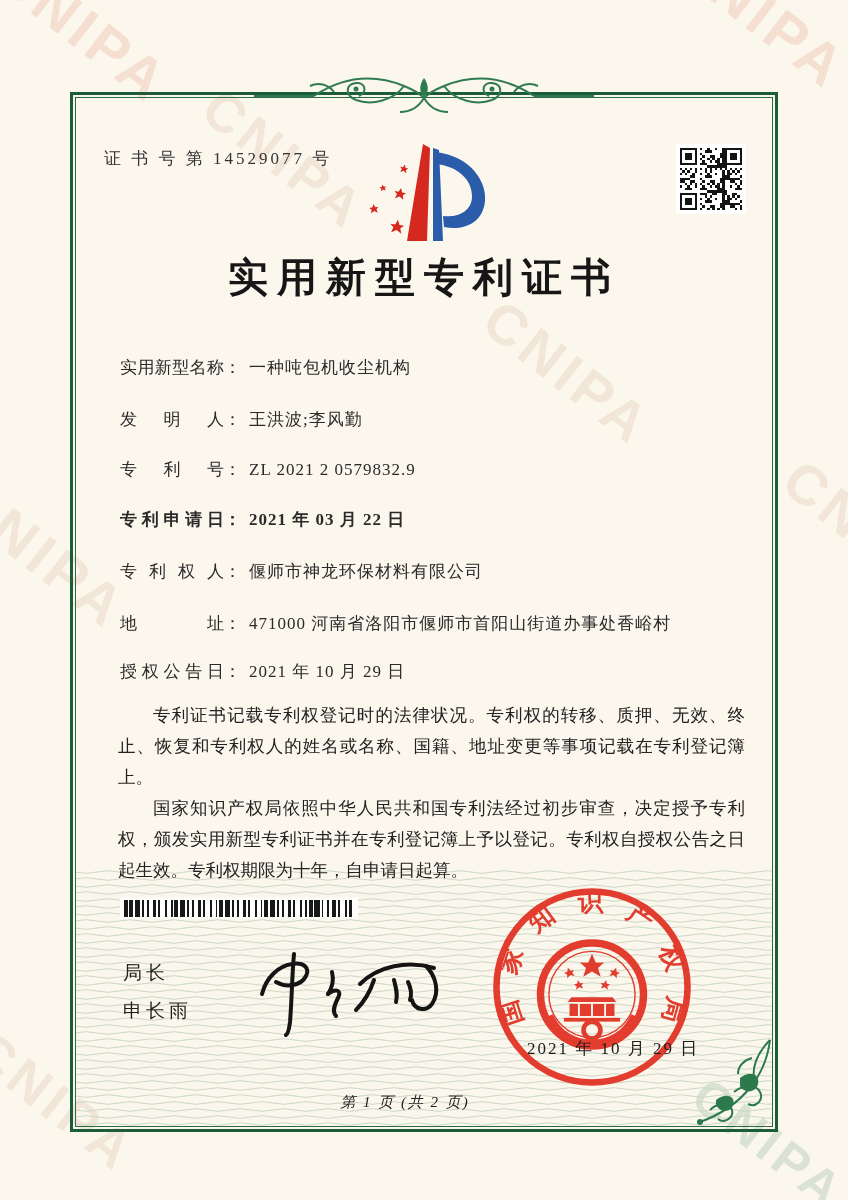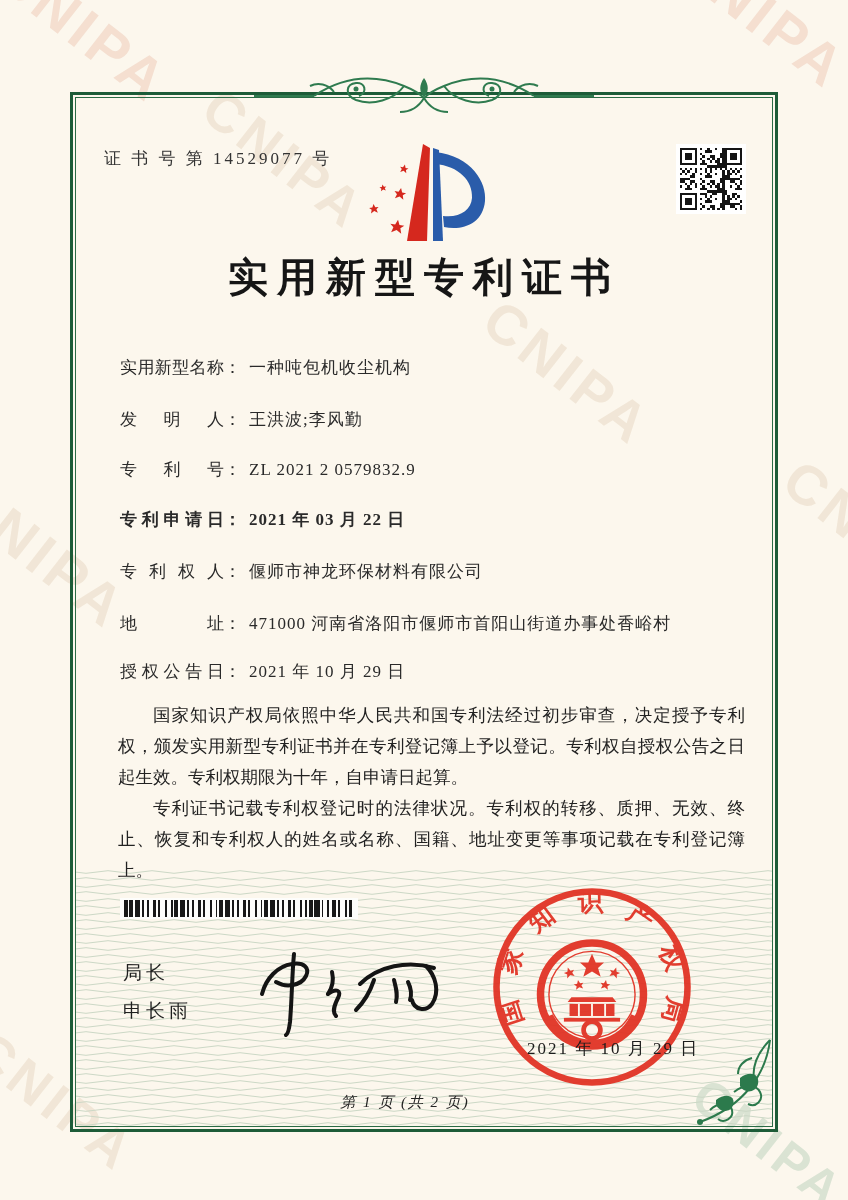--- a/index.html
+++ b/index.html
@@ -523,22 +523,22 @@
     <span class="flabel">专利权人</span><span class="fcolon">：</span><span class="fvalue">偃师市神龙环保材料有限公司</span>
   </div>
   <div class="field-row" style="top:612px;">
     <span class="flabel">地址</span><span class="fcolon">：</span><span class="fvalue">471000  河南省洛阳市偃师市首阳山街道办事处香峪村</span>
   </div>
   <div class="field-row" style="top:660px;">
     <span class="flabel">授权公告日</span><span class="fcolon">：</span><span class="fvalue">2021 年 10 月 29 日</span>
   </div>
 
   <div class="body-text">
+    <p>专利证书记载专利权登记时的法律状况。专利权的转移、质押、无效、终止、恢复和专利权人的姓名或名称、国籍、地址变更等事项记载在专利登记簿上。</p>
     <p>国家知识产权局依照中华人民共和国专利法经过初步审查，决定授予专利权，颁发实用新型专利证书并在专利登记簿上予以登记。专利权自授权公告之日起生效。专利权期限为十年，自申请日起算。</p>
-    <p>专利证书记载专利权登记时的法律状况。专利权的转移、质押、无效、终止、恢复和专利权人的姓名或名称、国籍、地址变更等事项记载在专利登记簿上。</p>
   </div>
 
   <div class="barcode" id="barcode">
       <span class="bar" style="width: 3.6px;"></span>
       <span class="gap" style="width: 1.8px;"></span>
       <span class="bar" style="width: 3.6px;"></span>
       <span class="gap" style="width: 1.8px;"></span>
       <span class="bar" style="width: 5.4px;"></span>
       <span class="gap" style="width: 1.8px;"></span>
       <span class="bar" style="width: 1.8px;"></span>

